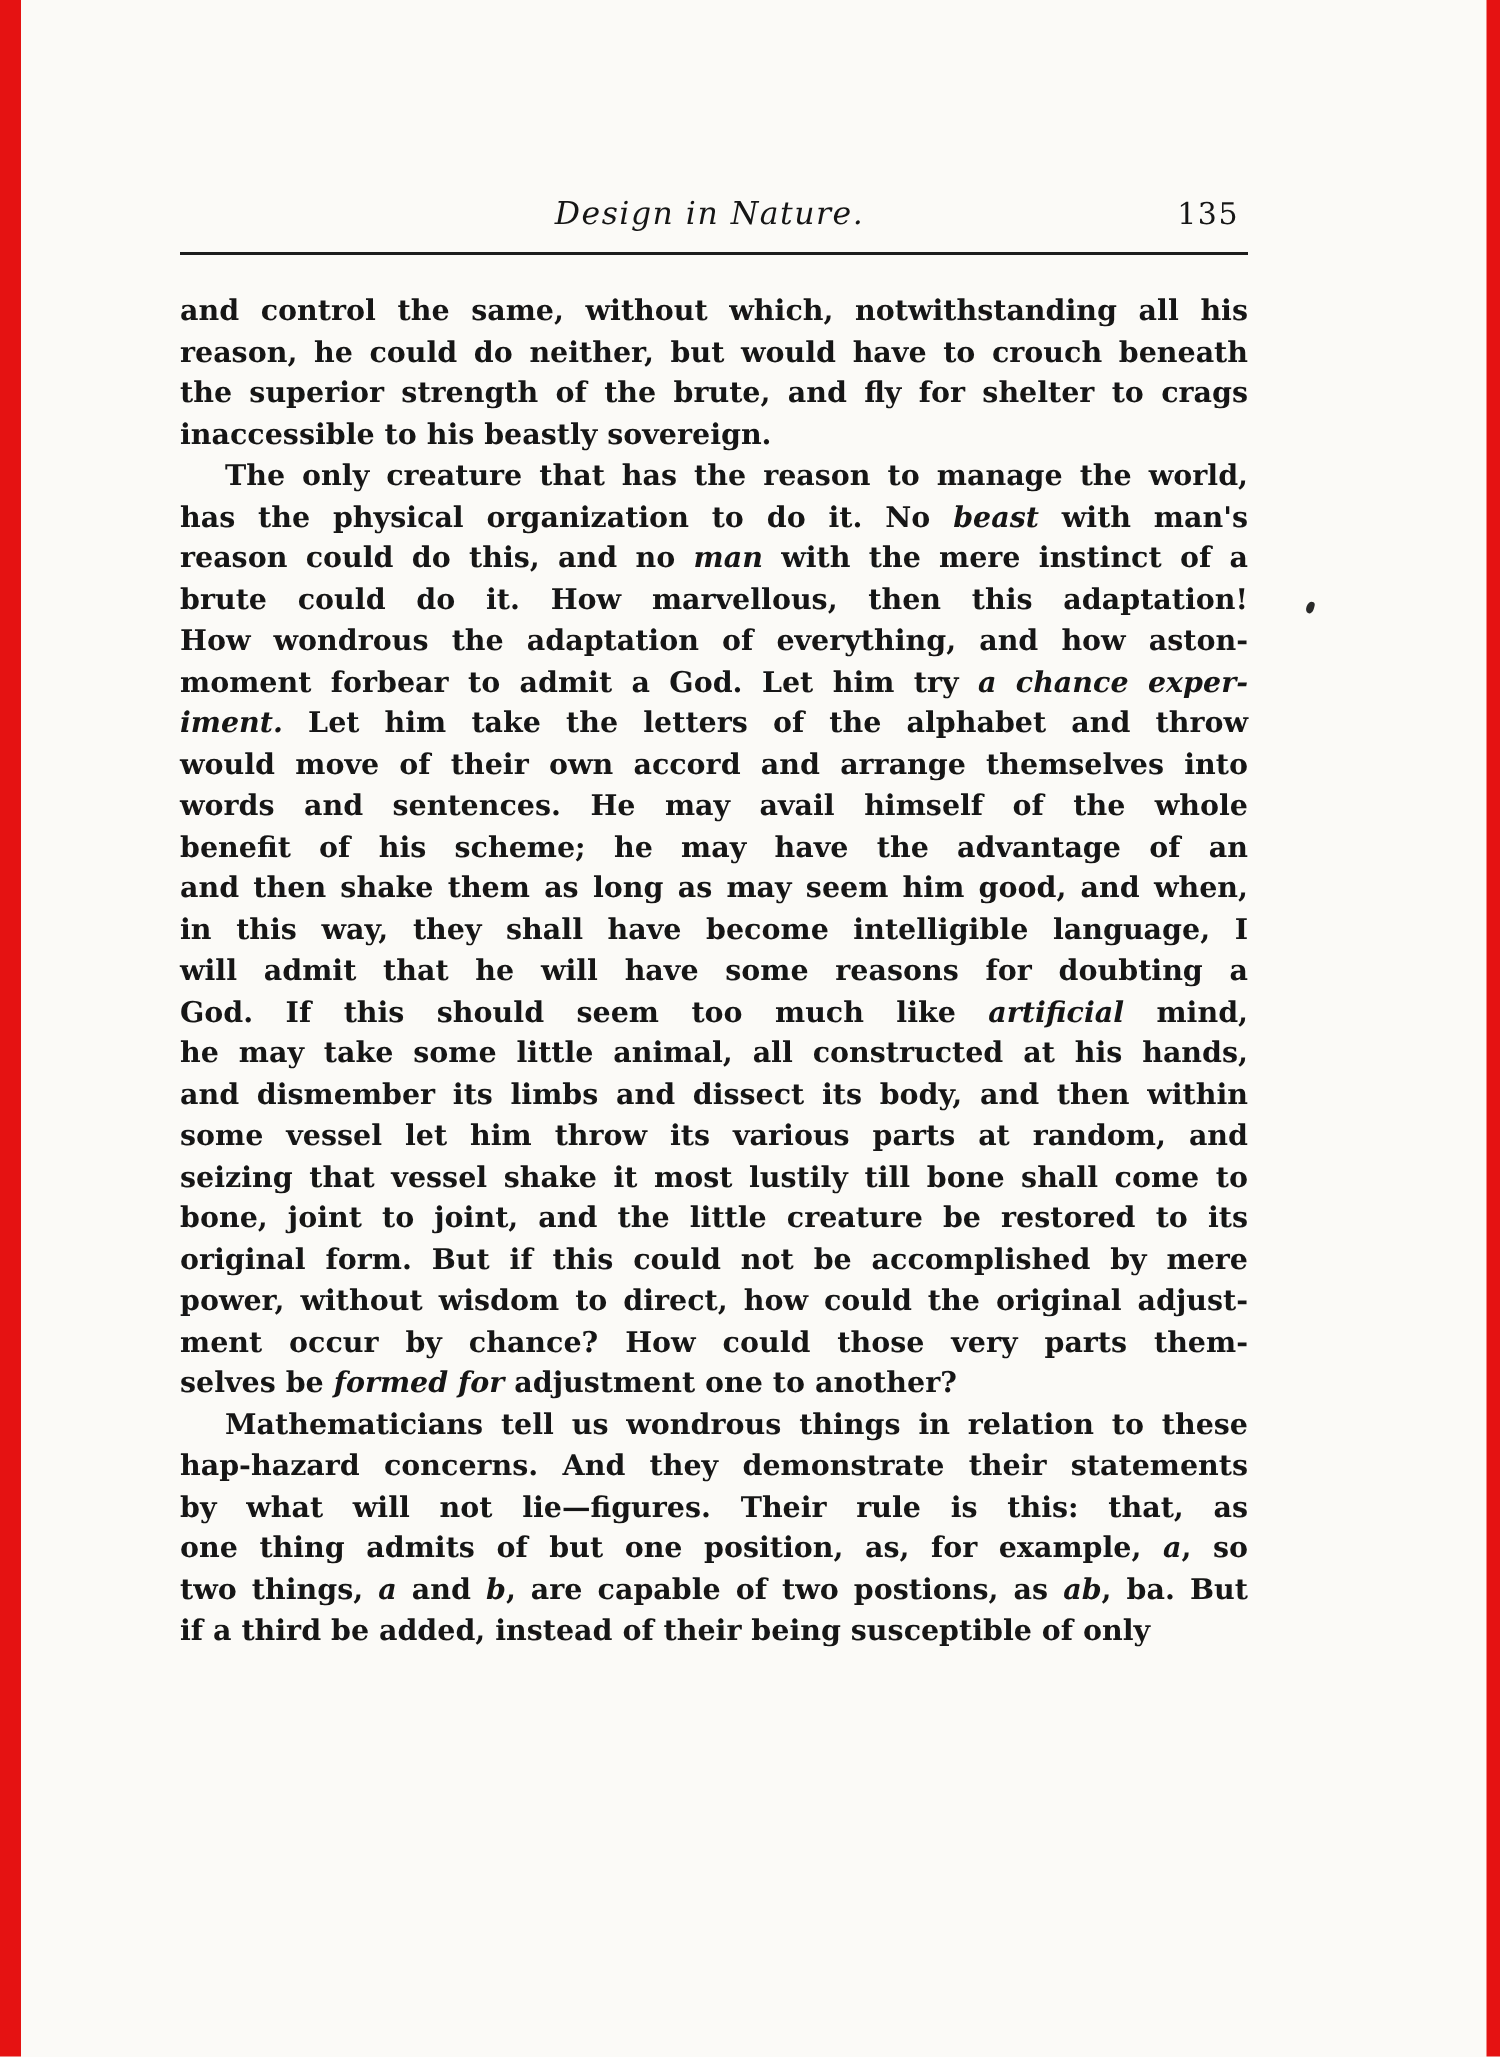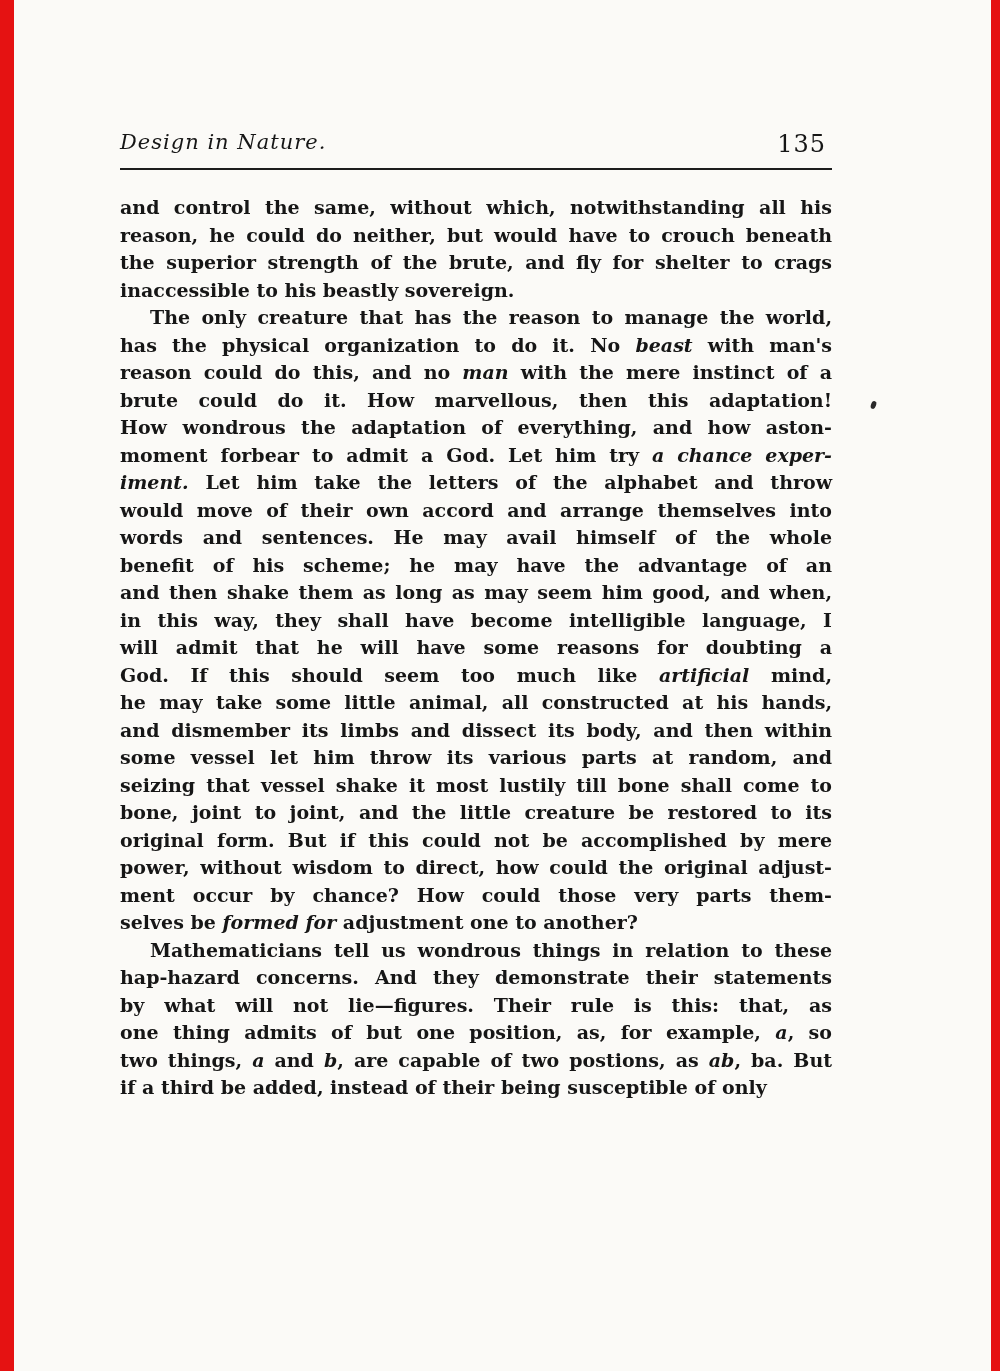--- a/index.html
+++ b/index.html
@@ -31,29 +31,29 @@
   }
 
   .header {
     position: relative;
     height: 32px;
     font-size: 21px;
   }
   .header .title {
     position: absolute;
     left: 0; right: 6px;
-    text-align: left;
+    text-align: center;
     font-style: italic;
     letter-spacing: 1px;
   }
   .header .pagenum {
     position: absolute;
     right: 6px;
     top: 0;
-    font-size: 24px;
+    font-size: 20px;
     letter-spacing: 1px;
   }
   .rule {
     margin-top: 6px;
     border-top: 2.5px solid #1d1d1d;
   }
 
   .body-text {
     margin-top: 24px;
     font-size: 19px;

